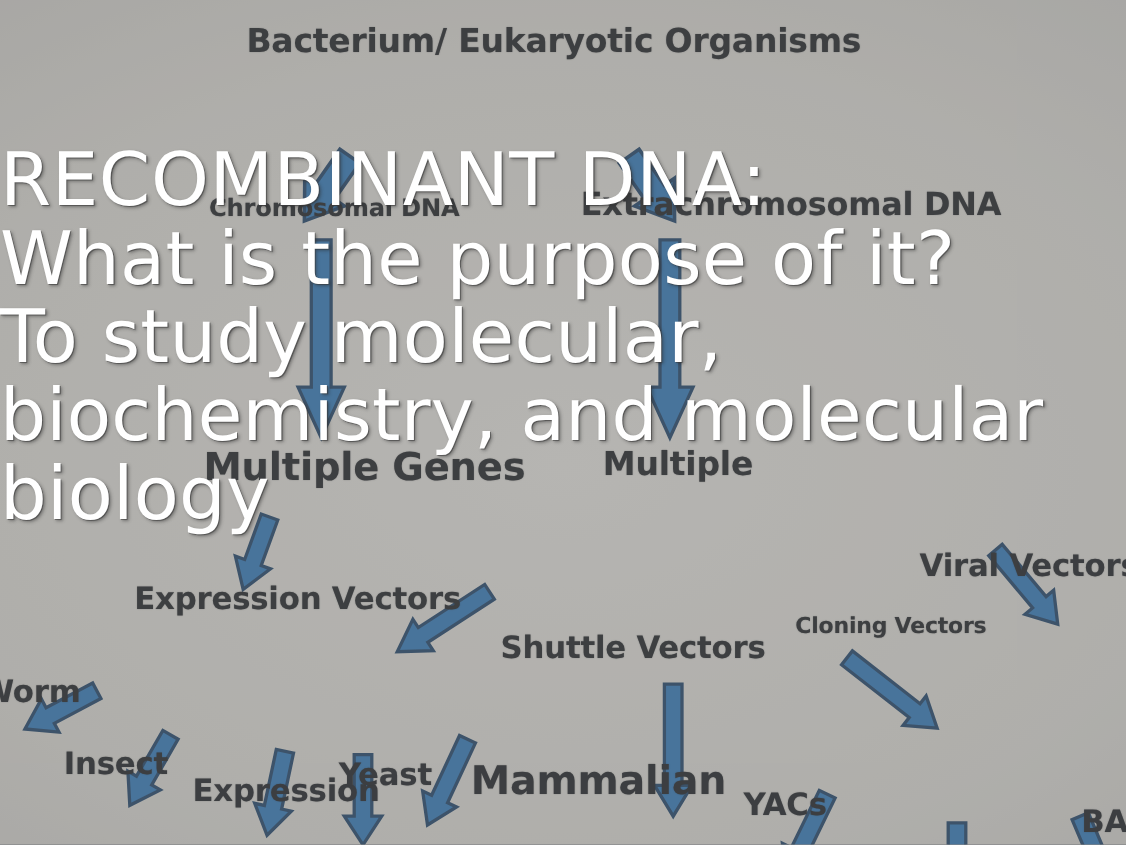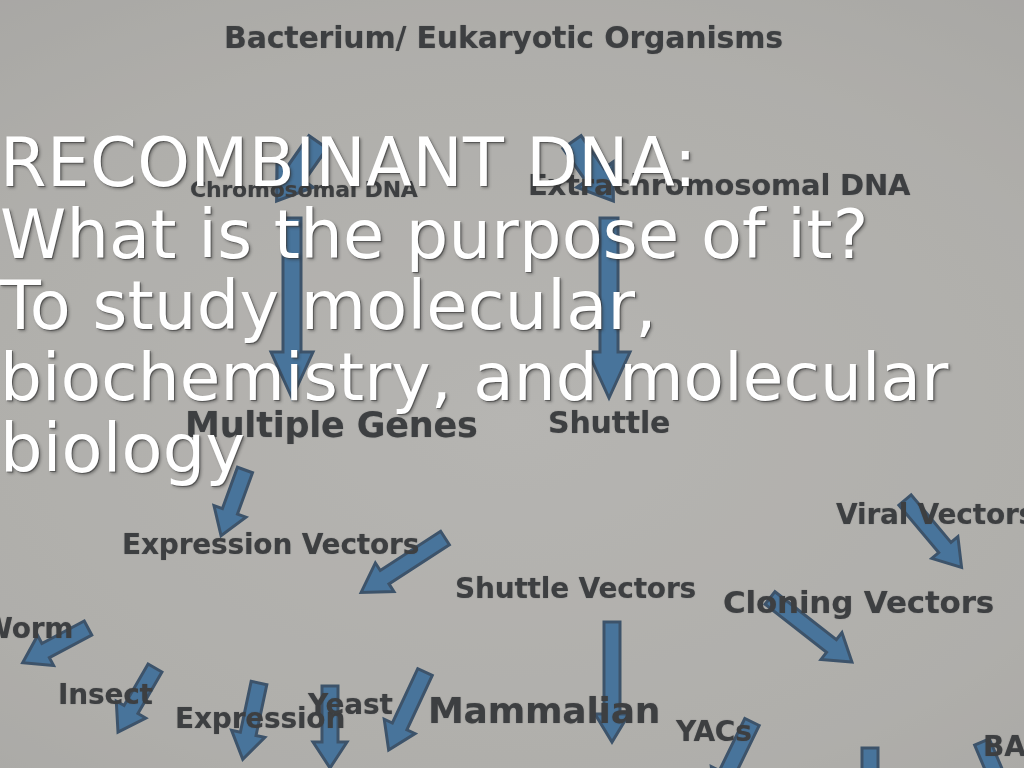--- a/index.html
+++ b/index.html
@@ -155,27 +155,27 @@
     </svg>
 
     <div class="dg-label" style="left:224px; top:20px; font-size:30px;">Bacterium/ Eukaryotic Organisms</div>
 
     <div class="dg-label" style="left:190px; top:177px; font-size:22px;">Chromosomal DNA</div>
 
     <div class="dg-label" style="left:528px; top:168px; font-size:29px;">Extrachromosomal DNA</div>
 
     <div class="dg-label" style="left:185px; top:405px; font-size:35px;">Multiple Genes</div>
 
-    <div class="dg-label" style="left:548px; top:405px; font-size:30px;">Shuttle</div>
+    <div class="dg-label" style="left:548px; top:405px; font-size:30px;">Multiple</div>
 
     <div class="dg-label" style="left:122px; top:528px; font-size:28px;">Expression Vectors</div>
 
     <div class="dg-label" style="left:836px; top:498px; font-size:28px;">Viral Vectors</div>
 
-    <div class="dg-label" style="left:723px; top:584px; font-size:31px;">Cloning Vectors</div>
+    <div class="dg-label" style="left:723px; top:556px; font-size:20px;">Cloning Vectors</div>
 
     <div class="dg-label" style="left:455px; top:572px; font-size:28px;">Shuttle Vectors</div>
 
     <div class="dg-label" style="left:-18px; top:612px; font-size:28px;">Worm</div>
 
     <div class="dg-label" style="left:58px; top:678px; font-size:28px;">Insect</div>
 
     <div class="dg-label" style="left:175px; top:702px; font-size:28px;">Expression</div>
 
     <div class="dg-label" style="left:308px; top:688px; font-size:28px;">Yeast</div>

